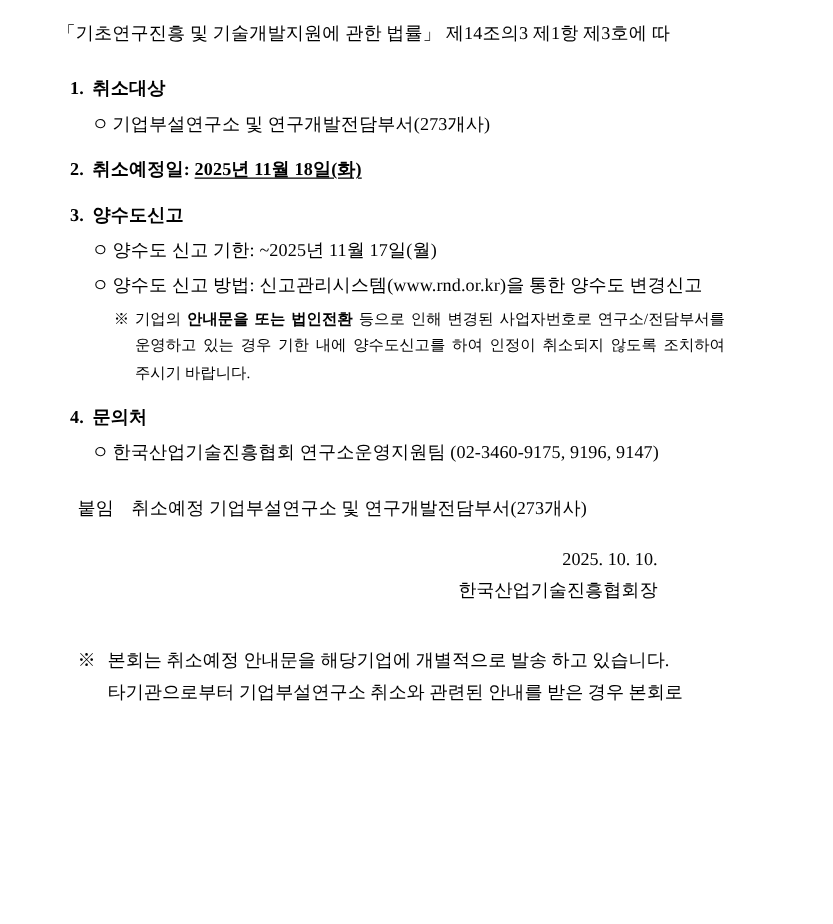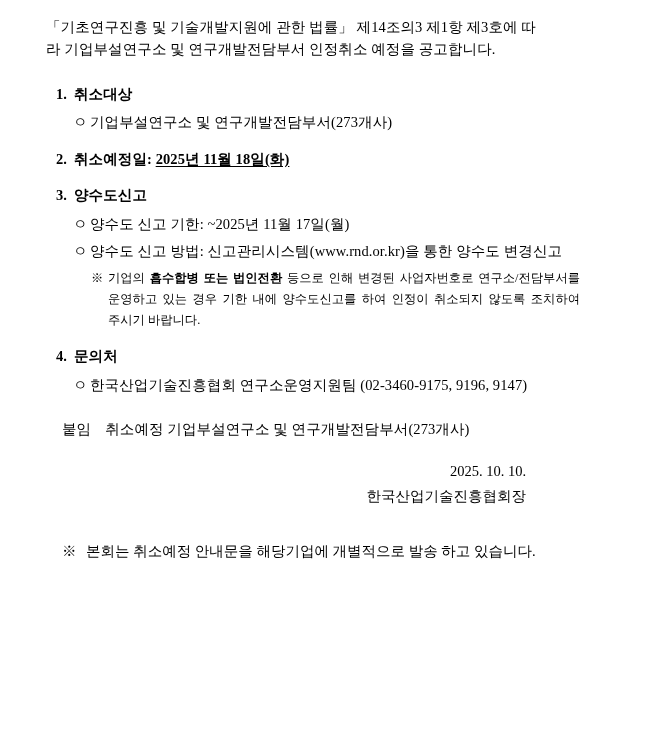--- a/index.html
+++ b/index.html
@@ -111,21 +111,20 @@
   .footnote .body .l { display: block; }
   .footnote .body .l.indent { text-indent: 0; }
 </style>
 </head>
 <body>
 
 <div class="page">
 
   <p class="intro">
     <span>「기초연구진흥 및 기술개발지원에 관한 법률」 제14조의3 제1항 제3호에 따</span>
-    <span class="line2">라 기업부설연구소 및 연구개발전담부서 인정취소 예정을 공고합니다.</span>
   </p>
 
   <div class="sec">
     <div class="sec-head">
       <span class="num">1.</span><span>취소대상</span>
     </div>
     <div class="bullet">
       <span class="mark">ㅇ</span>
       <span>기업부설연구소 및 연구개발전담부서(273개사)</span>
     </div>
@@ -147,21 +146,21 @@
       <span>양수도 신고 기한:</span>
       <span class="u">~2025년 11월 17일(월)</span>
     </div>
     <div class="bullet">
       <span class="mark">ㅇ</span>
       <span>양수도 신고 방법:</span>
       <span>신고관리시스템(www.rnd.or.kr)을 통한 양수도 변경신고</span>
     </div>
     <div class="note">
       <span class="mark">※</span>
-      <span>기업의 </span><b>흡수합병 또는 법인전환</b><span> 등으로 인해 변경된 사업자번호로 연구소/전담부서를</span>
+      <span>기업의 </span><b>안내문을 또는 법인전환</b><span> 등으로 인해 변경된 사업자번호로 연구소/전담부서를</span>
       <span>운영하고 있는 경우 기한 내에 양수도신고를 하여 인정이 취소되지 않도록 조치하여</span>
       <span>주시기 바랍니다.</span>
     </div>
   </div>
 
   <div class="sec">
     <div class="sec-head">
       <span class="num">4.</span><span>문의처</span>
     </div>
     <div class="bullet">
@@ -176,16 +175,17 @@
 
   <div class="signature">
     <div>2025. 10. 10.</div>
     <div>한국산업기술진흥협회장</div>
   </div>
 
   <div class="footnote">
     <span class="mark">※</span>
     <span class="body">
       <span class="l">본회는 취소예정 안내문을 해당기업에 개별적으로 발송 하고 있습니다.</span>
+      <span class="l indent">타기관으로부터 기업부설연구소 취소와 관련된 안내를 받은 경우 본회로</span>
     </span>
   </div>
 
 </div>
 
 </body></html>

